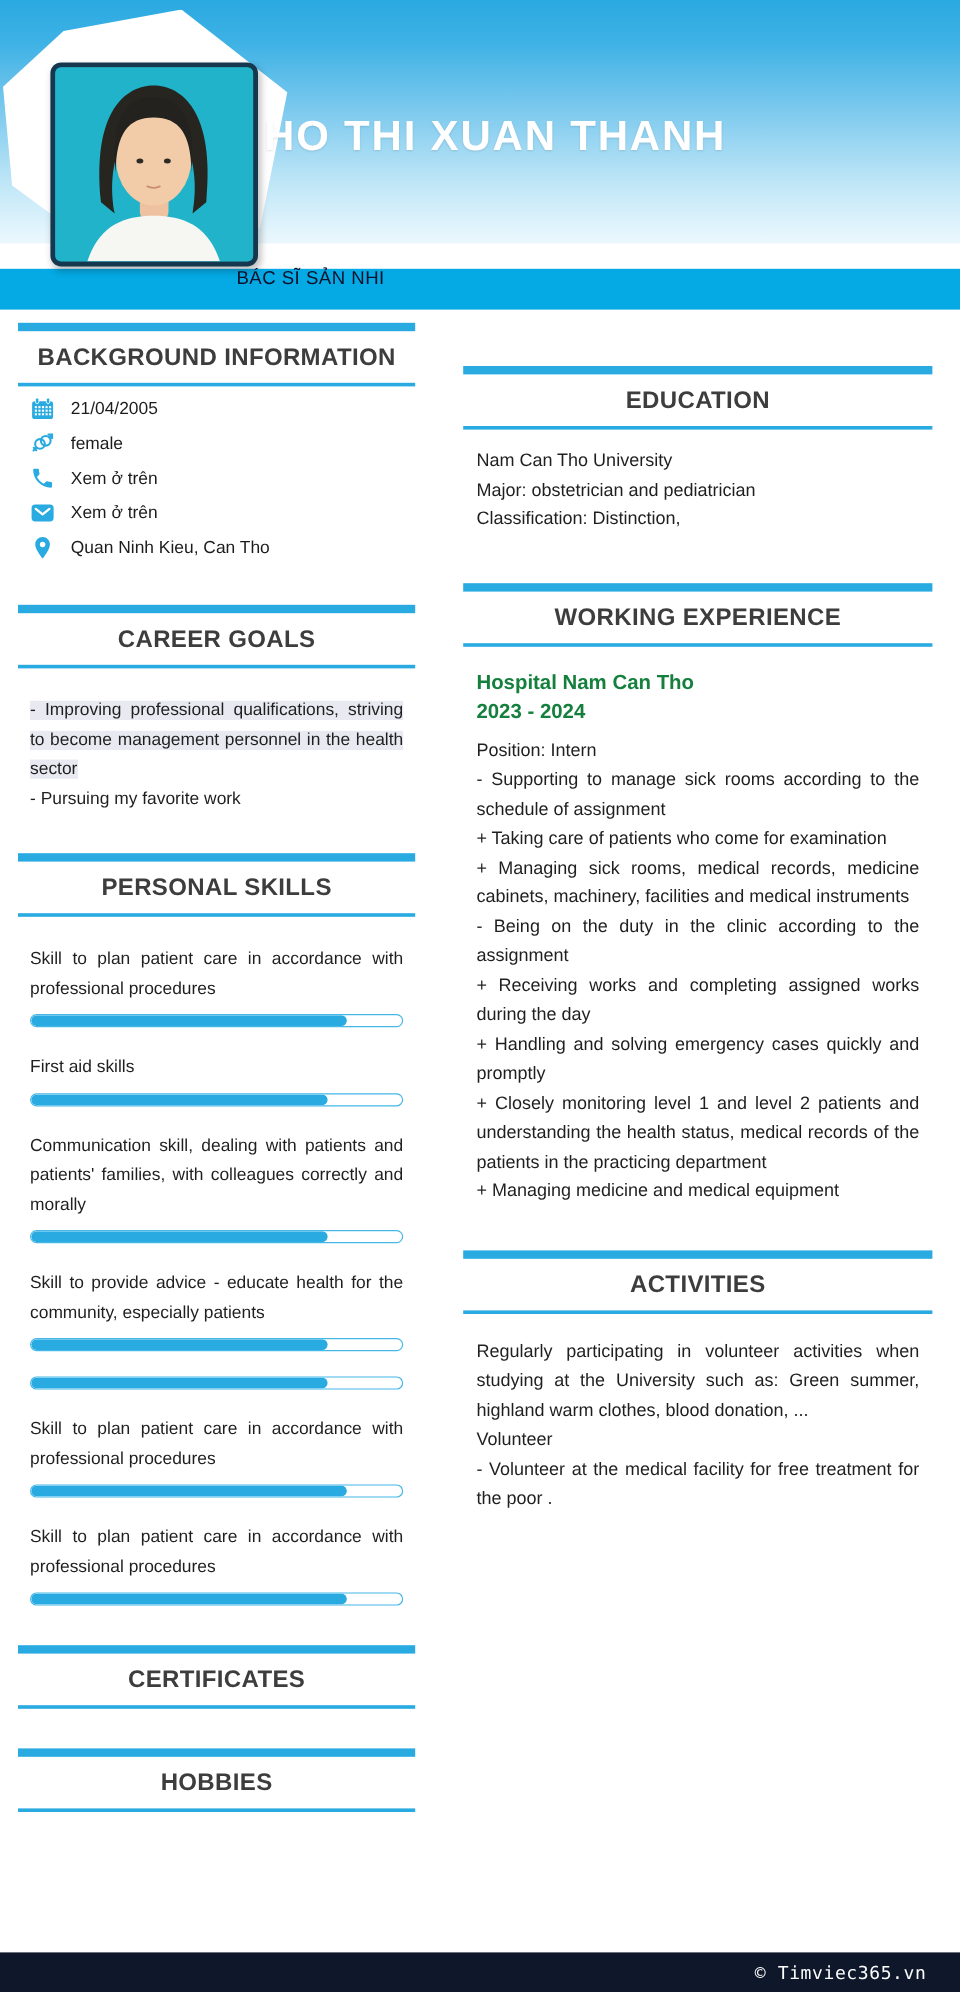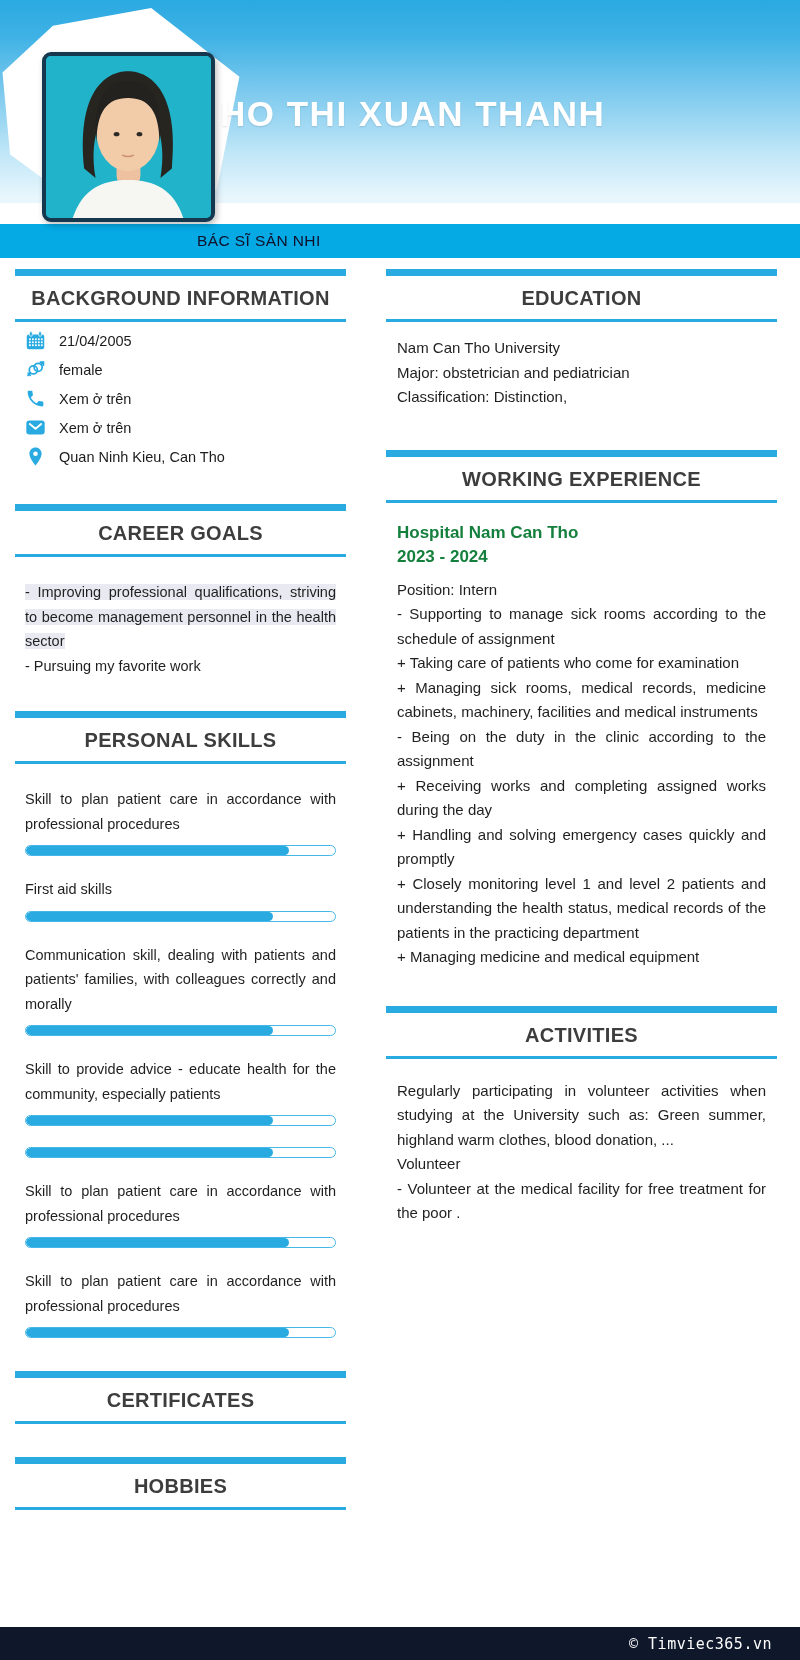--- a/index.html
+++ b/index.html
@@ -10,21 +10,21 @@
   }
   
   .header { position:absolute; top:0; left:0; width:800px; height:240px; }
   .hero {
     position:absolute; top:0; left:0; width:100%; height:203px;
     background:linear-gradient(180deg,#2aa9e1 0%,#3fb2e5 18%,#7cc9ee 45%,#bfe6f7 75%,#e9f7fd 98%);
   }
   .hero-sep { position:absolute; top:203px; left:0; width:100%; height:3px; background:#ffffff; }
   .subtitle-band {
     position:absolute; top:224px; left:0; width:100%; height:34px;
-    background:#05a9e4; display:flex; align-items:center;
+    background:#05a9e4; display:flex; align-items:flex-start;
   }
   .subtitle-band .subtitle {
     margin-left:197px; font-size:15.5px; font-weight:500; color:#10102a; letter-spacing:.4px;
   }
   .hero-polygon {
     position:absolute; left:0; top:8px; width:252px; height:222px; background:#ffffff;
     clip-path:polygon(21% 8%, 60% 0%, 95% 31%, 86% 82%, 40% 96%, 4% 66%, 1% 29%);
   }
   .photo-frame {
     position:absolute; left:42px; top:52px; width:173px; height:170px;
@@ -252,21 +252,21 @@
     <div class="sec-content">
       
       
       
     </div>
   </div>
 </div>
 
 <div class="col-right">
 
-  <div class="section" style="margin-bottom:40px;">
+  <div class="section" style="margin-bottom:40px;margin-top:36px;">
     <div class="sec-bar-top"></div>
     <div class="sec-title">EDUCATION</div>
     <div class="sec-bar-bottom"></div>
     <div class="sec-content" style="padding:14px 11px 0 11px;">
       <div class="line-md">Nam Can Tho University</div>
       <div class="line-md">Major: obstetrician and pediatrician</div>
       <div class="line-md">Classification: Distinction,</div>
     </div>
   </div>
 

